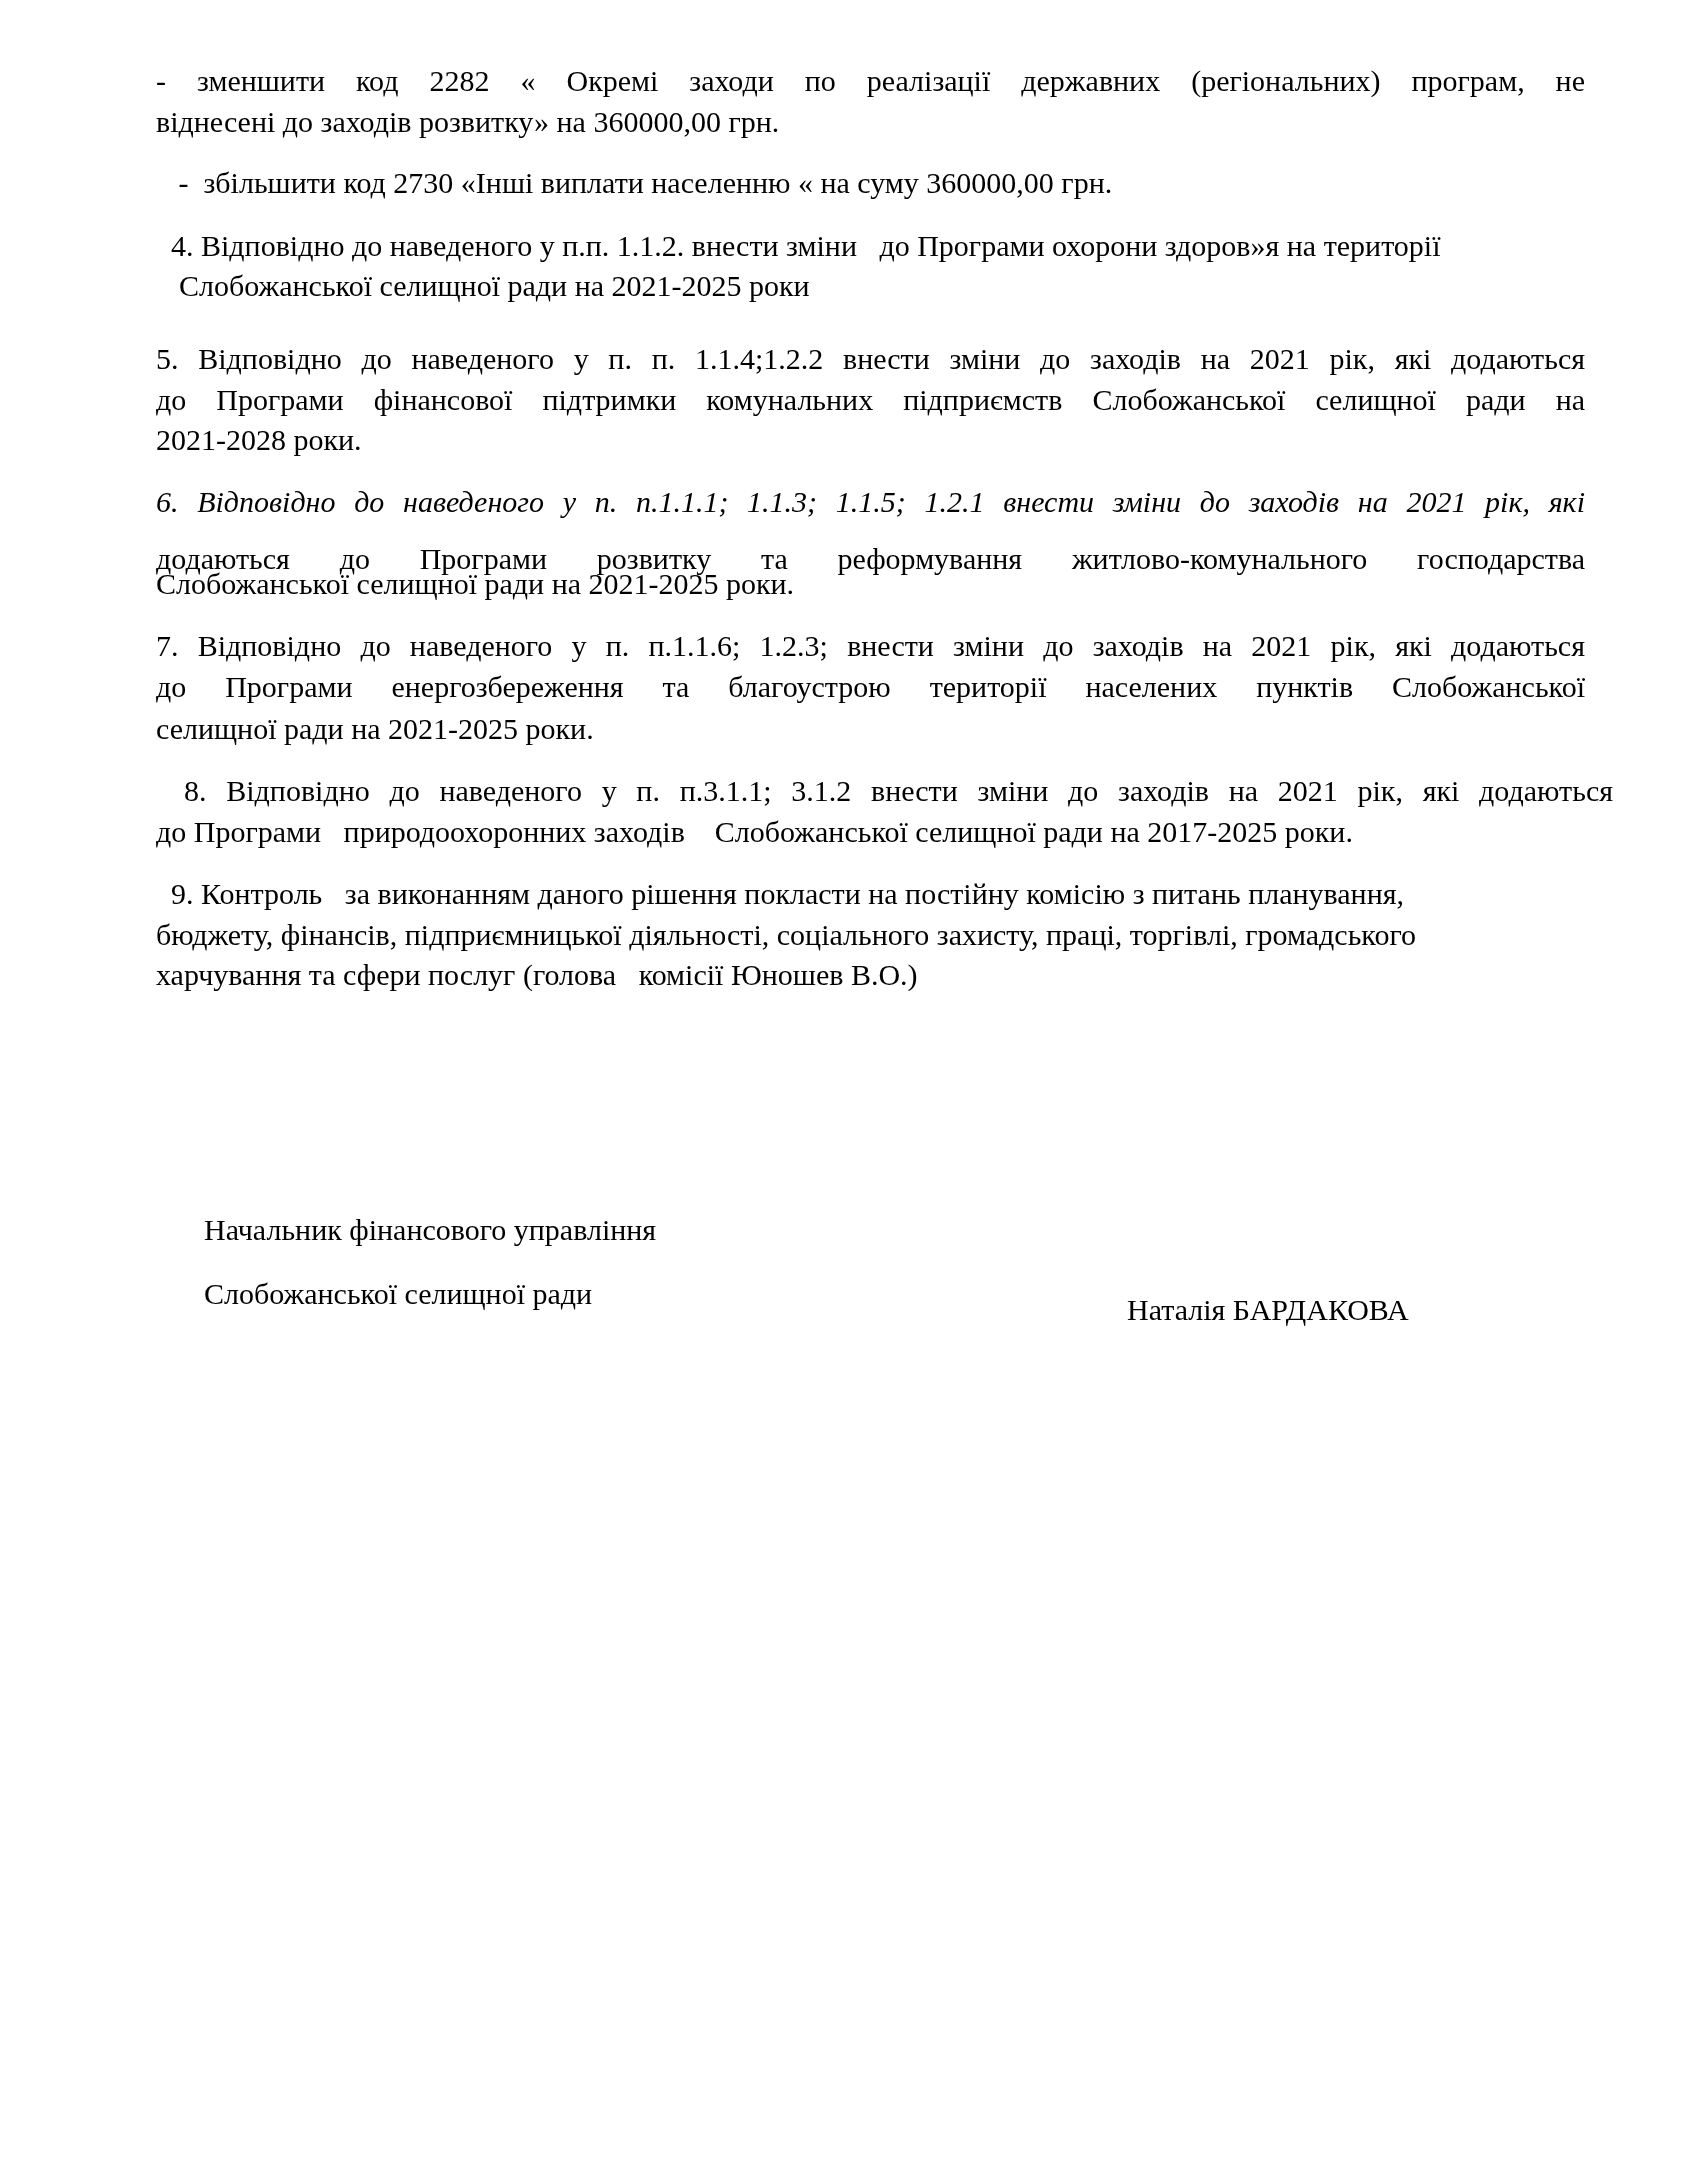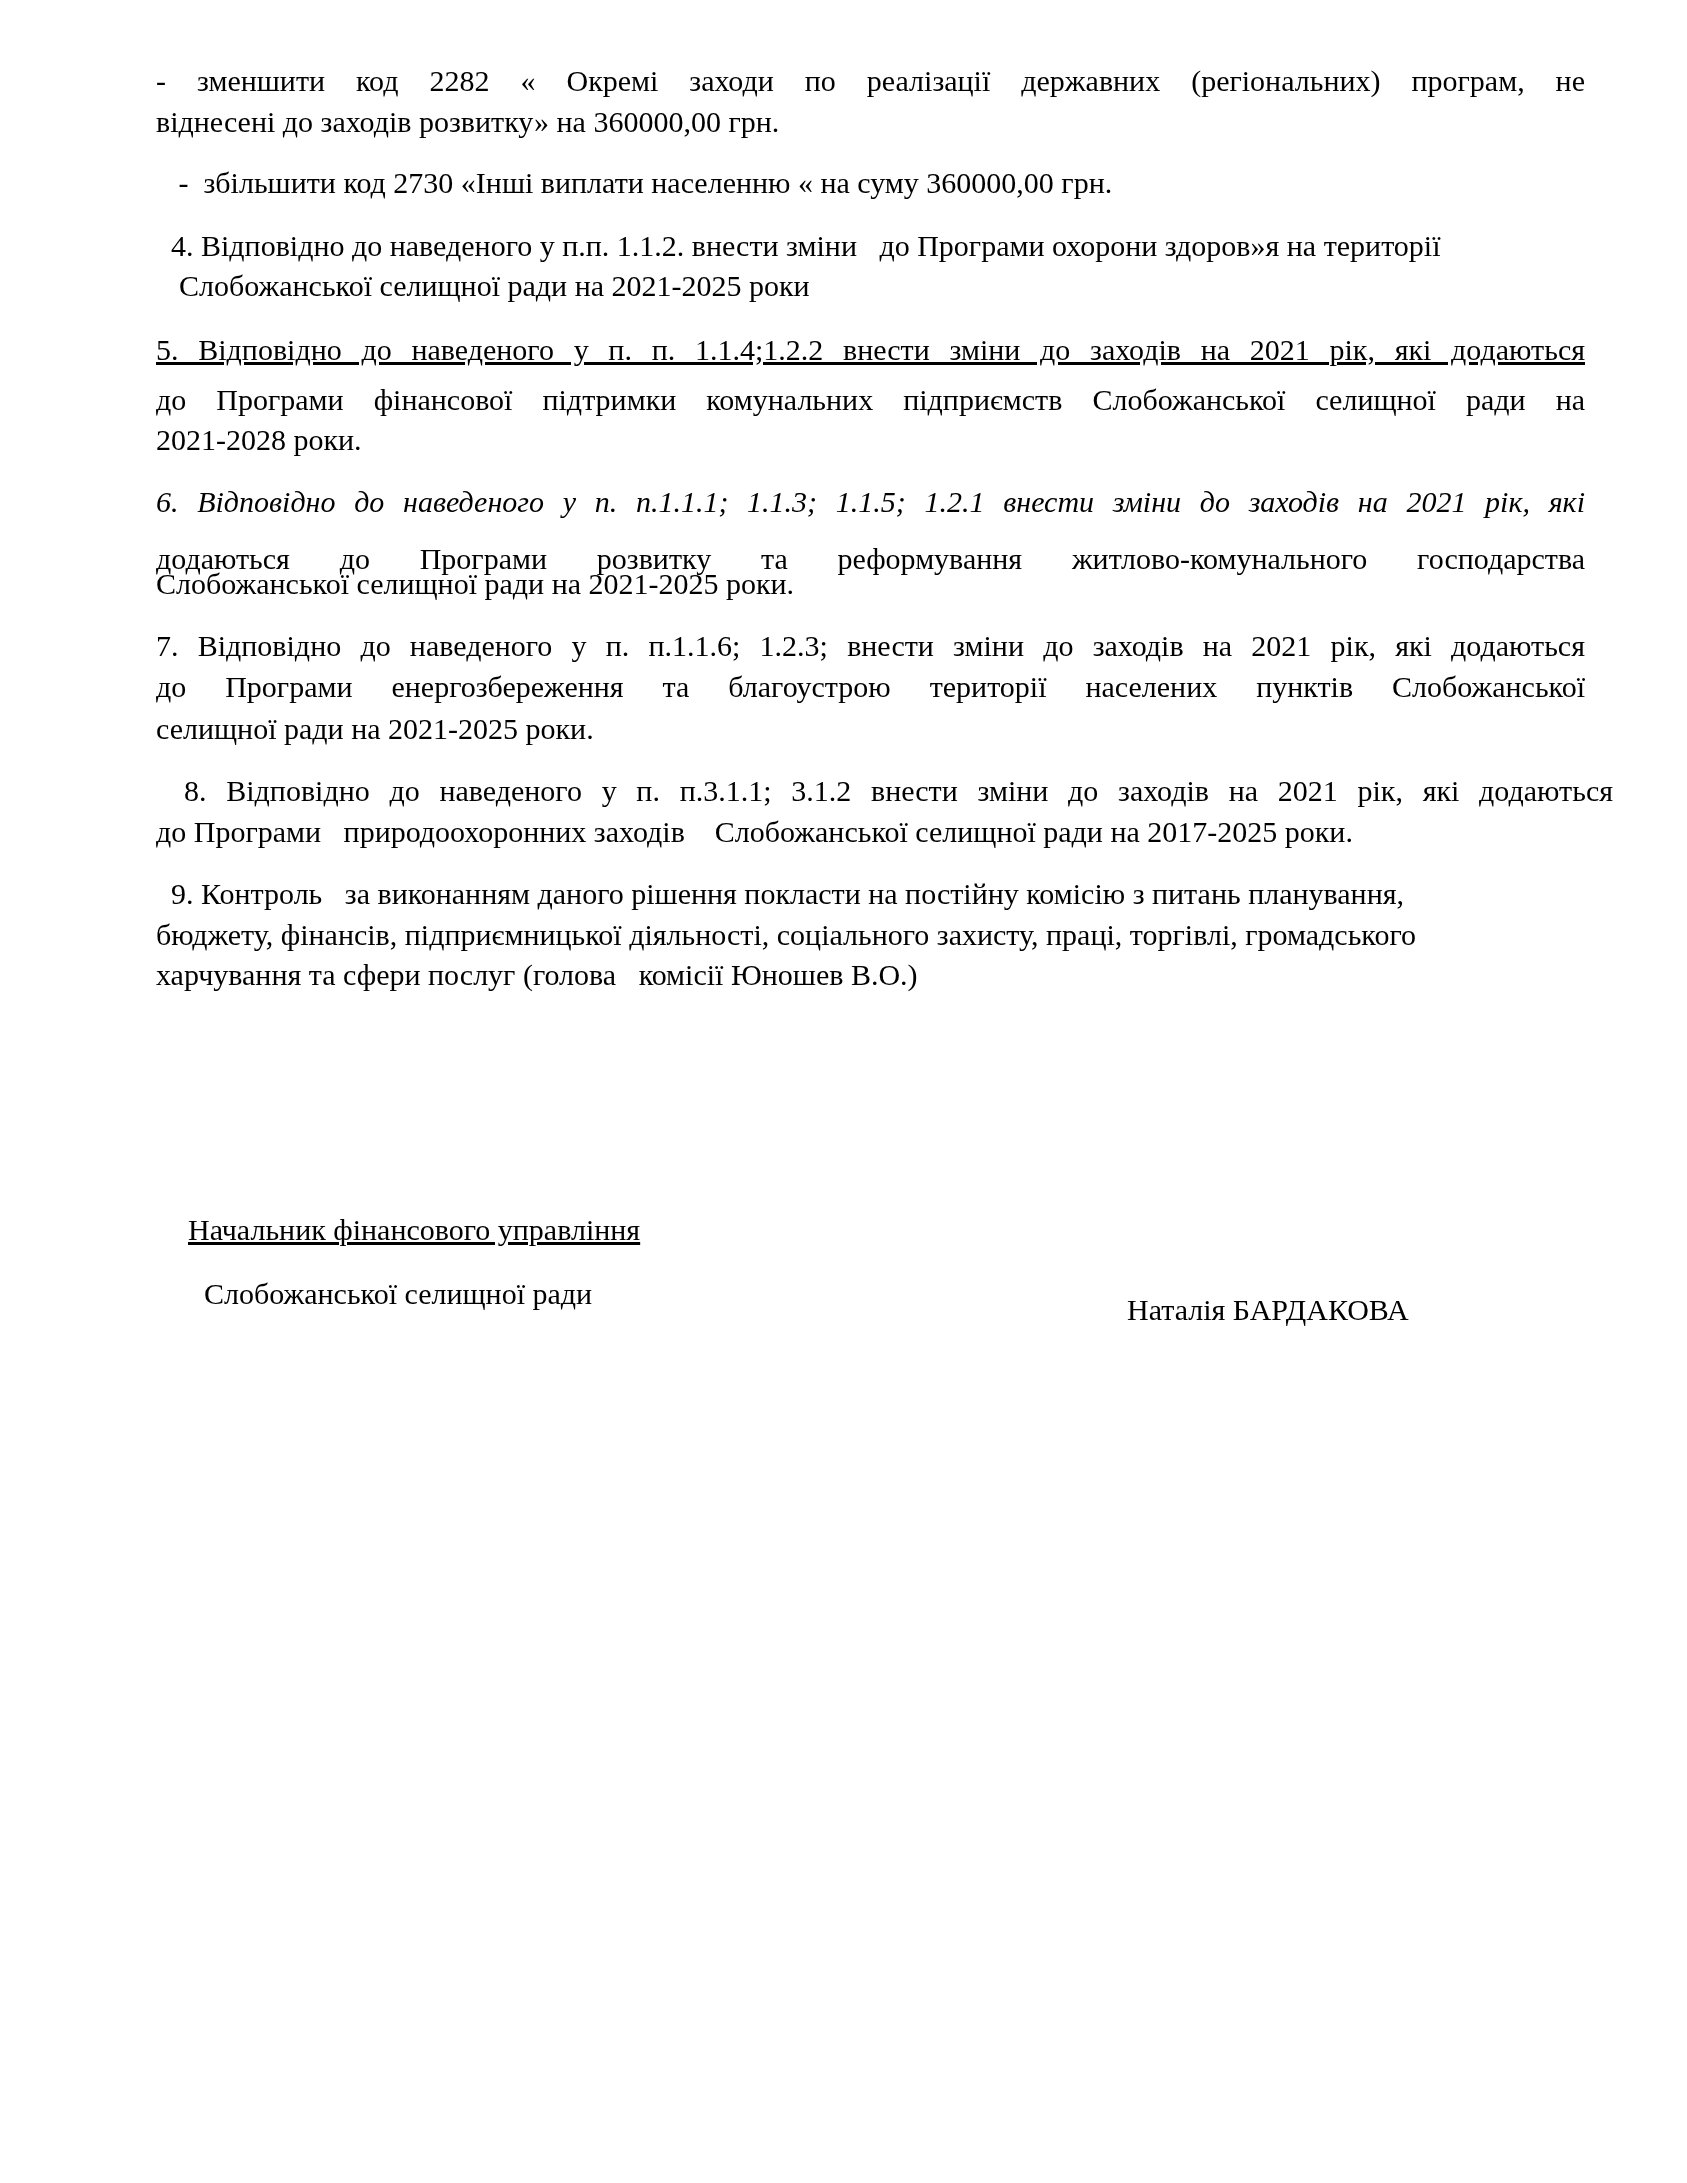--- a/index.html
+++ b/index.html
@@ -14,35 +14,35 @@
 <body>
 
 <div class="line just" style="top:61px;">   -   зменшити   код 2282 « Окремі заходи по реалізації державних (регіональних) програм, не</div>
 <div class="line left" style="top:102px;">віднесені до заходів розвитку» на 360000,00 грн.</div>
 
 <div class="line left" style="top:163px;">   -  збільшити код 2730 «Інші виплати населенню « на суму 360000,00 грн.</div>
 
 <div class="line left" style="top:226px;">  4. Відповідно до наведеного у п.п. 1.1.2. внести зміни   до Програми охорони здоров»я на території</div>
 <div class="line left" style="top:266px;margin-left:23px;">Слобожанської селищної ради на 2021-2025 роки</div>
 
-<div class="line just" style="top:330px;text-decoration:underline;">   5. Відповідно до наведеного у п. п. 1.1.4;1.2.2   внести зміни до заходів на 2021 рік, які додаються</div>
+<div class="line just" style="top:339px;">   5. Відповідно до наведеного у п. п. 1.1.4;1.2.2   внести зміни до заходів на 2021 рік, які додаються</div>
 <div class="line just" style="top:380px;">до Програми фінансової підтримки комунальних підприємств  Слобожанської селищної ради на</div>
 <div class="line left" style="top:420px;">2021-2028 роки.</div>
 
 <div class="line just" style="top:482px;font-style:italic;">   6. Відповідно до наведеного у п. п.1.1.1; 1.1.3; 1.1.5; 1.2.1   внести зміни до заходів на 2021 рік, які</div>
 <div class="line just" style="top:523px;margin-top:16px;">додаються до Програми розвитку та реформування  житлово-комунального господарства</div>
 <div class="line left" style="top:564px;">Слобожанської селищної ради на 2021-2025 роки.</div>
 
 <div class="line just" style="top:626px;">   7. Відповідно до наведеного у п. п.1.1.6; 1.2.3;   внести зміни до заходів на 2021 рік, які додаються</div>
 <div class="line just" style="top:667px;">до Програми енергозбереження та благоустрою території населених пунктів  Слобожанської</div>
 <div class="line left" style="top:709px;">селищної ради на 2021-2025 роки.</div>
 
 <div class="line just" style="top:771px;margin-left:28px;">   8. Відповідно до наведеного у п. п.3.1.1; 3.1.2   внести зміни до заходів на 2021 рік, які додаються</div>
 <div class="line left" style="top:812px;">до Програми   природоохоронних заходів    Слобожанської селищної ради на 2017-2025 роки.</div>
 
 <div class="line left" style="top:874px;">  9. Контроль   за виконанням даного рішення покласти на постійну комісію з питань планування,</div>
 <div class="line left" style="top:915px;">бюджету, фінансів, підприємницької діяльності, соціального захисту, праці, торгівлі, громадського</div>
 <div class="line left" style="top:955px;">харчування та сфери послуг (голова   комісії Юношев В.О.)</div>
 
-<div class="sig" style="left:188px; top:1210px;text-decoration:underline;">Начальник фінансового управління</div>
+<div class="sig" style="left:204px; top:1210px;">Начальник фінансового управління</div>
 <div class="sig" style="left:204px; top:1274px;">Слобожанської селищної ради</div>
 <div class="sig" style="left:1127px; top:1274px;margin-top:16px;">Наталія БАРДАКОВА</div>
 
 
 </body></html>

